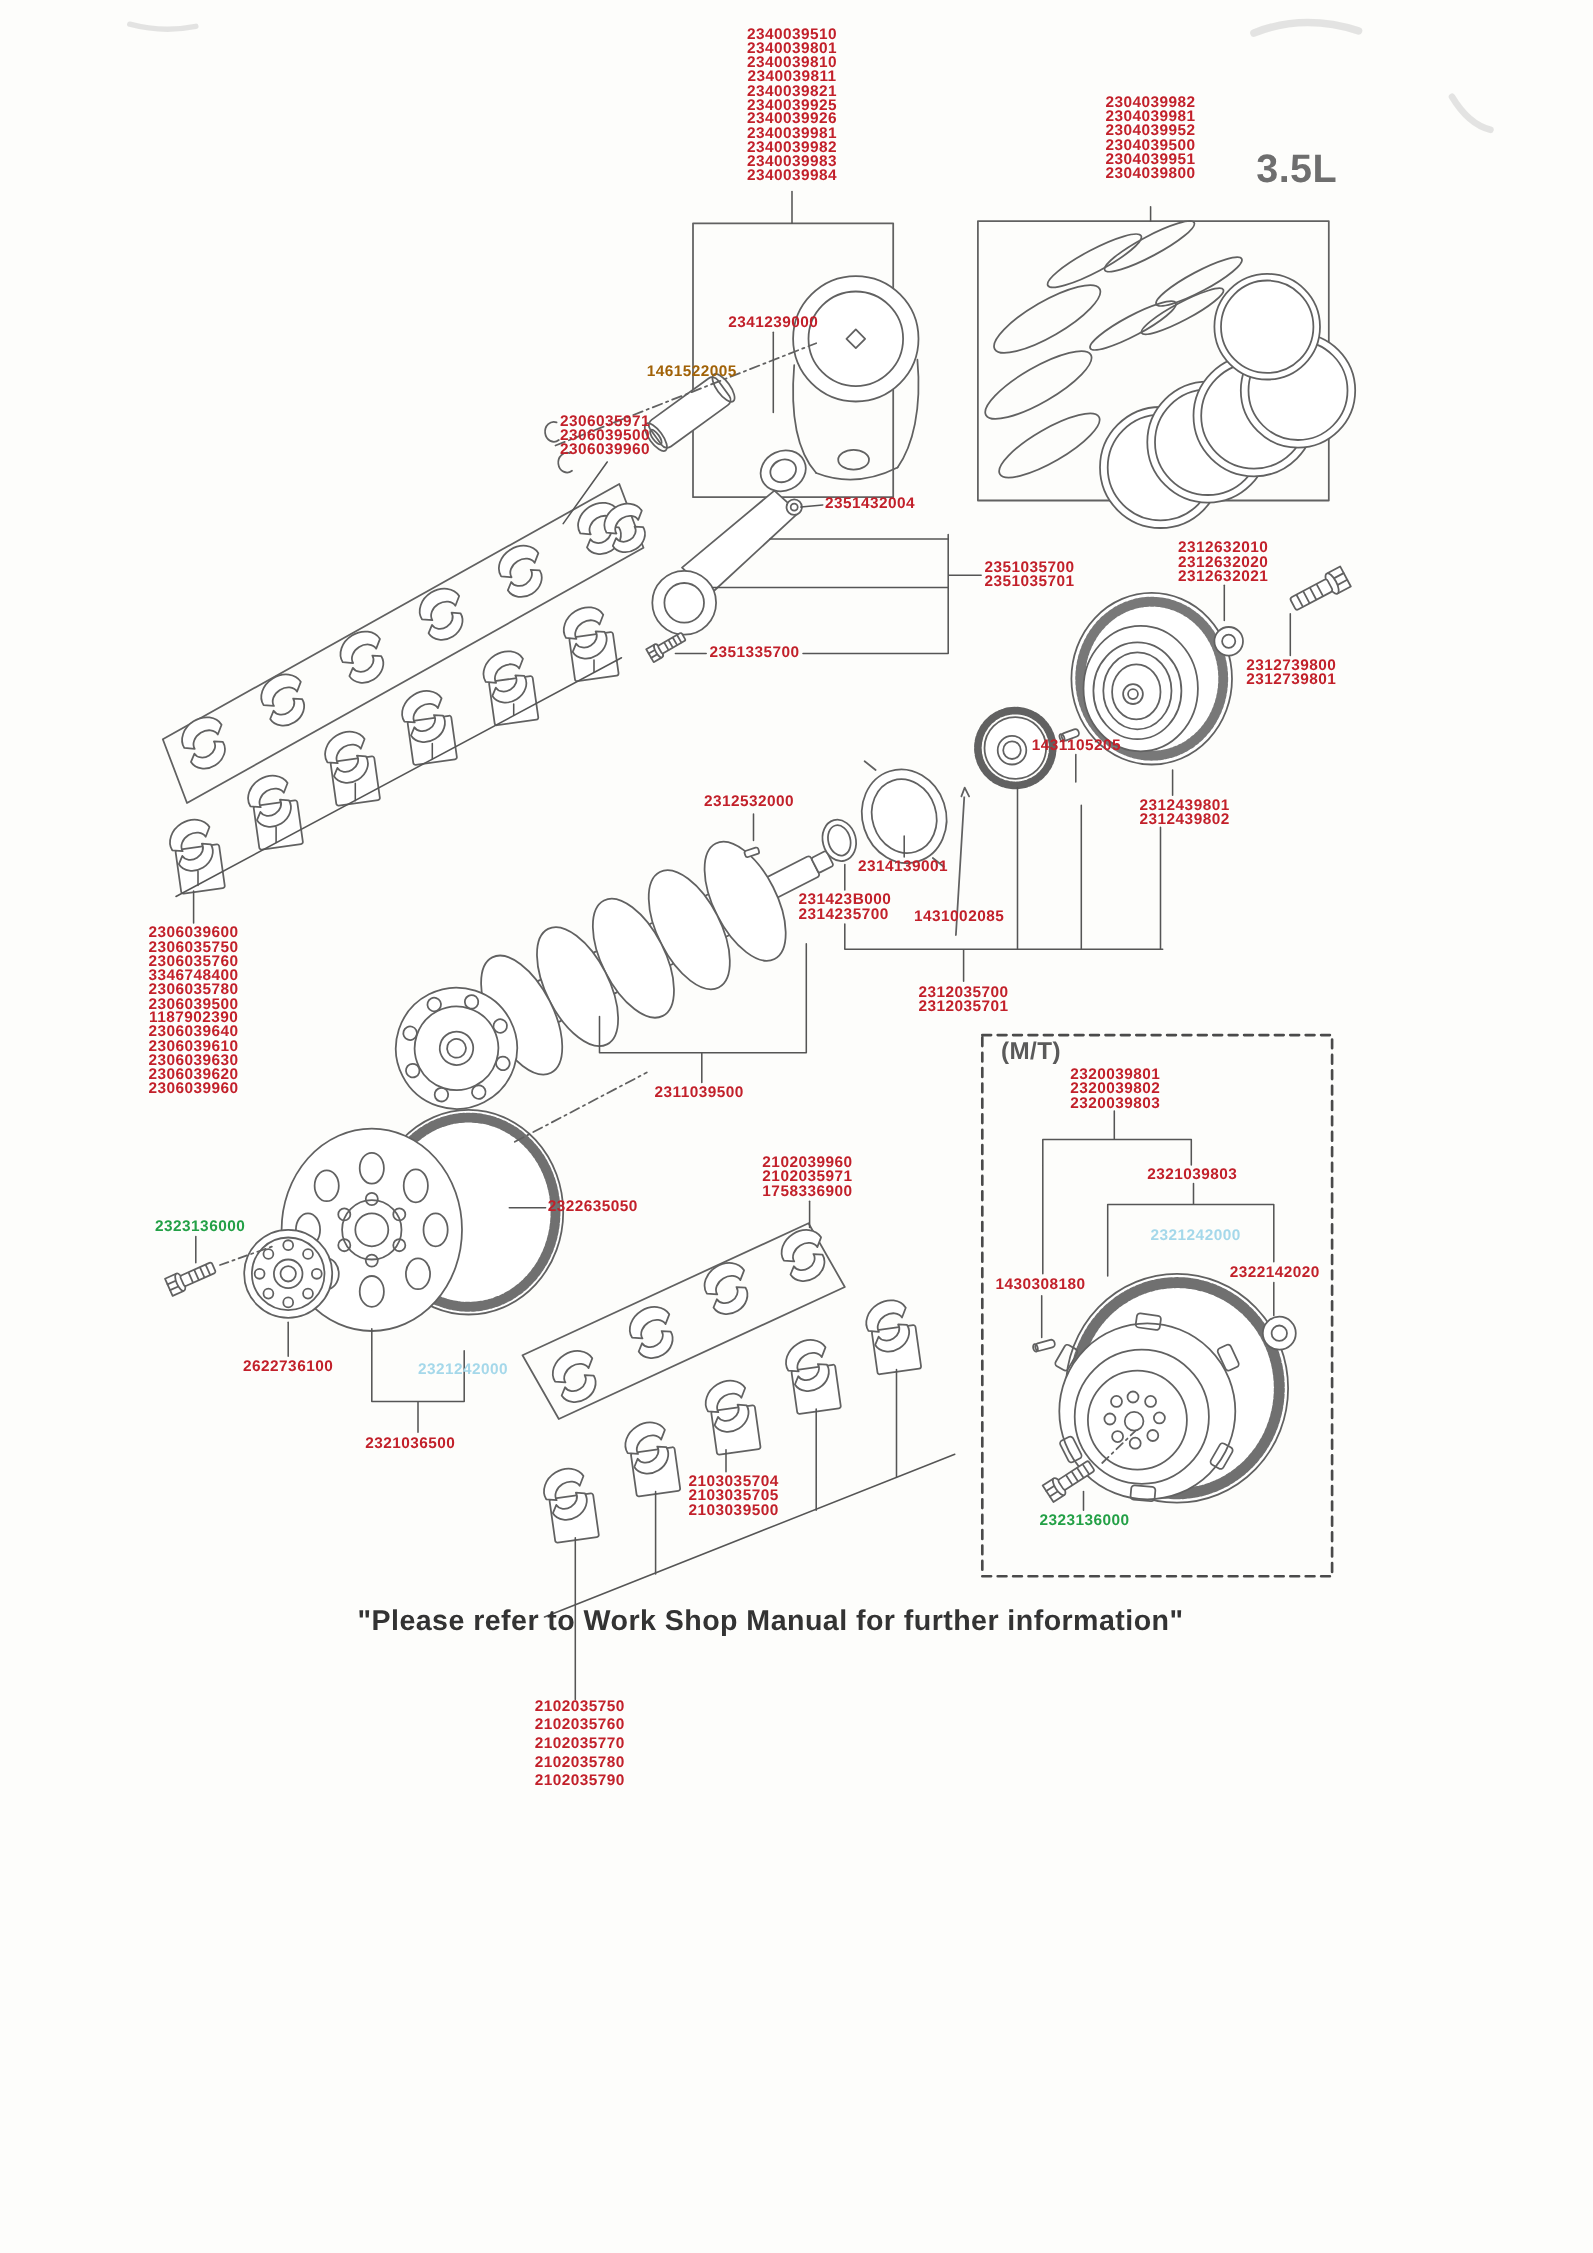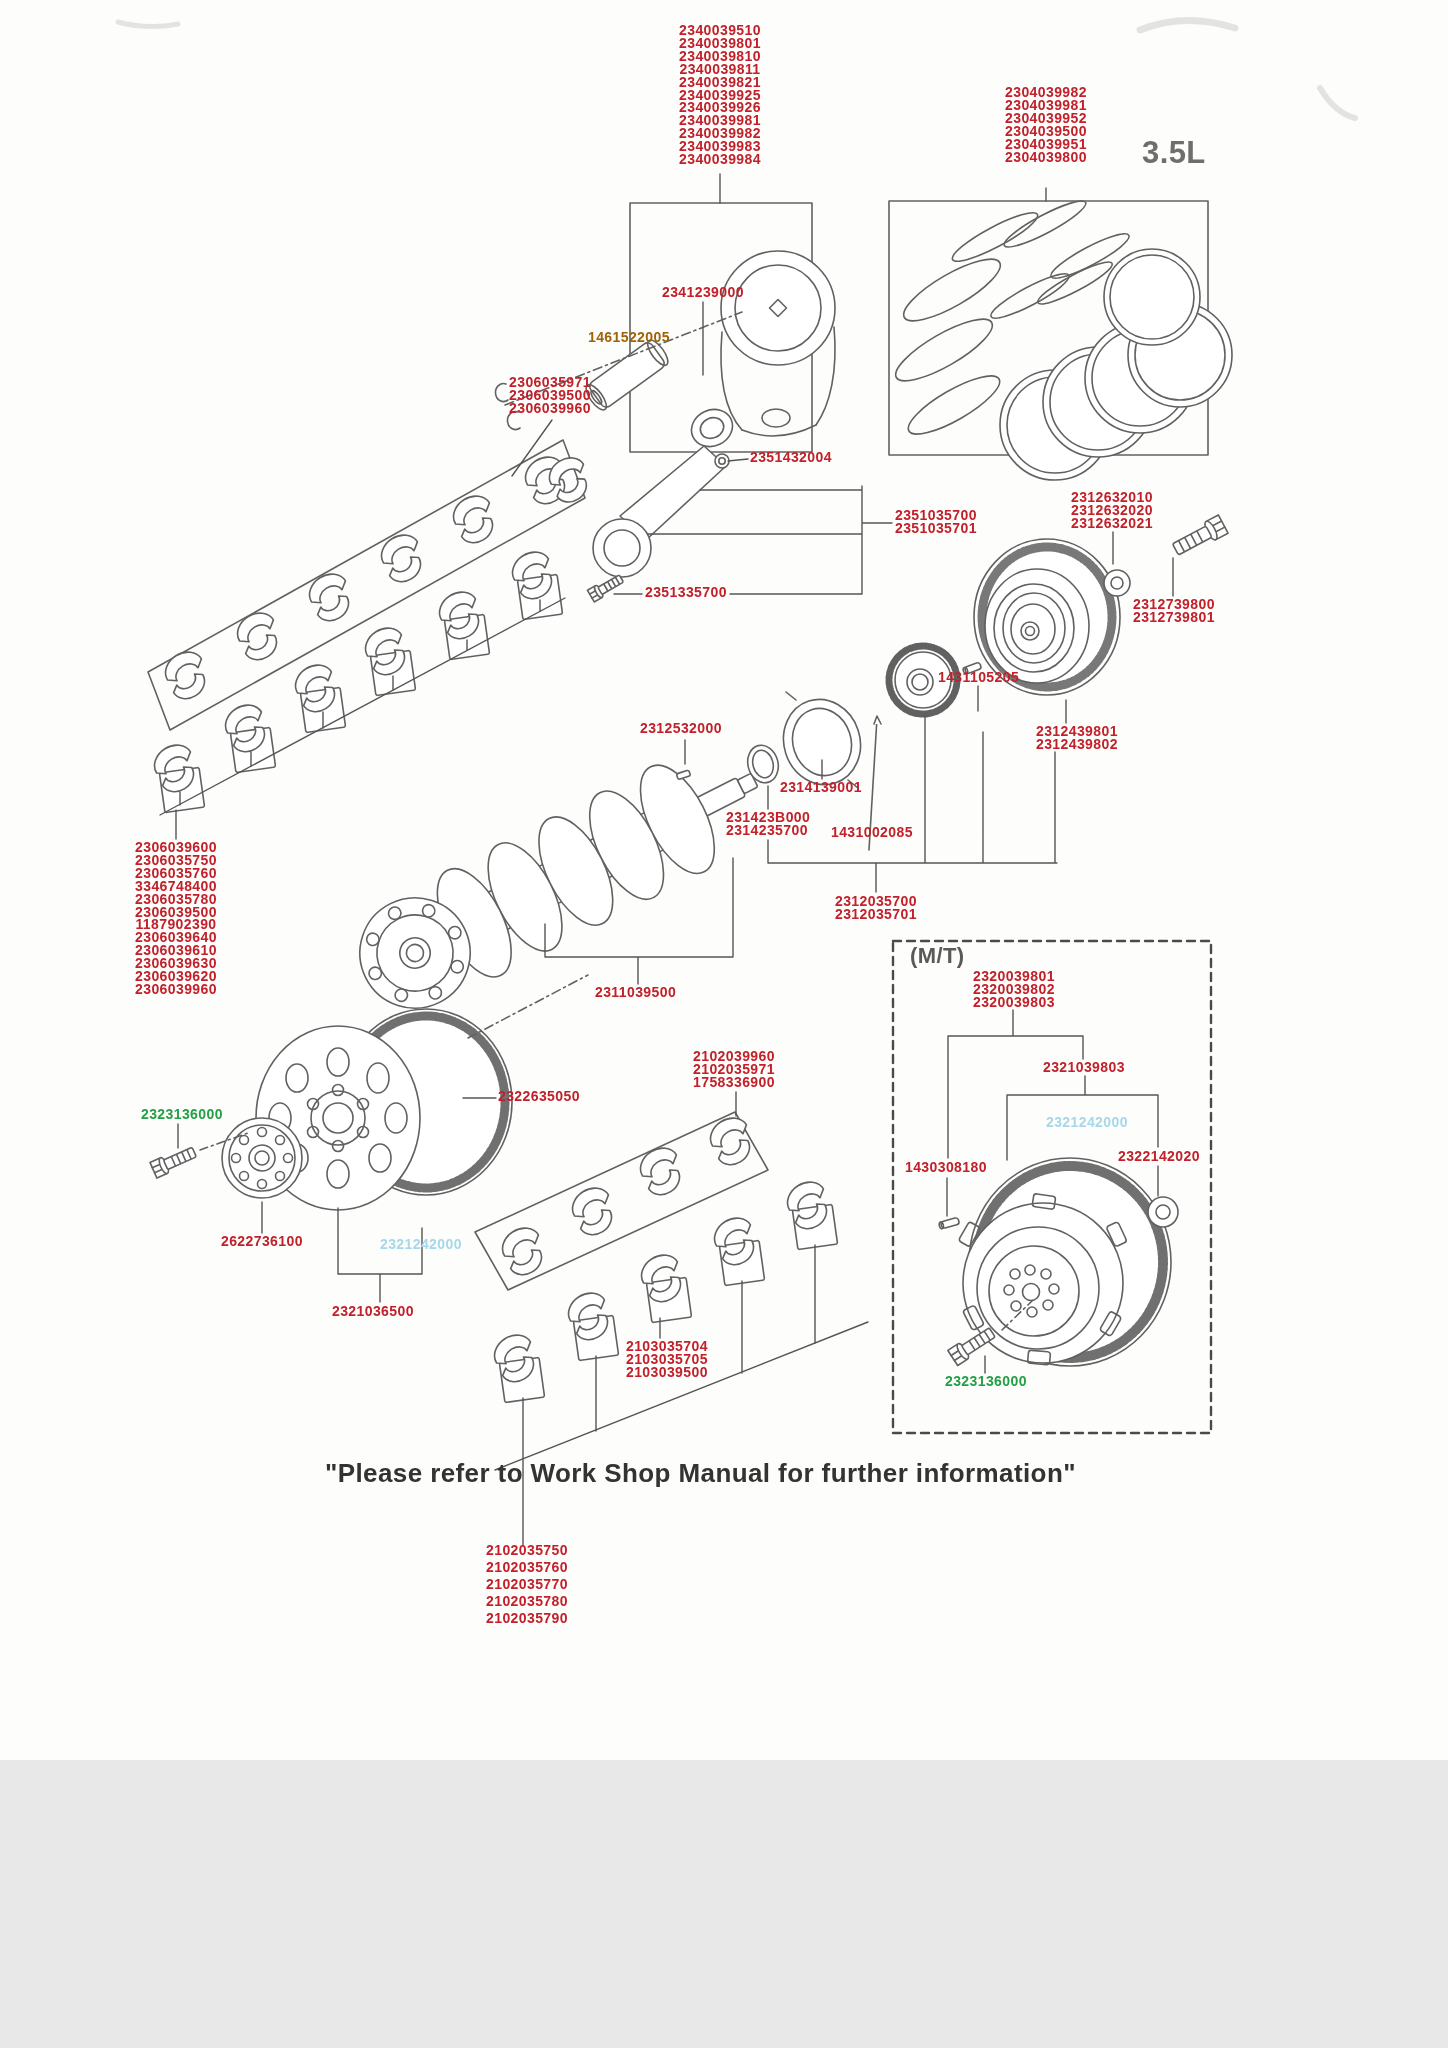--- a/index.html
+++ b/index.html
@@ -1,16 +1,16 @@
 <!DOCTYPE html>
 <html><head>
 <meta charset="utf-8">
 <style>
   html,body{margin:0;padding:0;background:#e8e8e8;}
-  #stage{position:relative;width:1448px;height:1760px;background:#fdfdfb;overflow:hidden;
+  #stage{position:relative;width:1448px;height:2048px;background:#fdfdfb;overflow:hidden;
          font-family:"Liberation Sans",sans-serif;}
   #art{position:absolute;left:0;top:0;}
   #labels{position:absolute;left:0;top:0;width:100%;height:100%;}
   .lbl{position:absolute;font-weight:bold;font-size:14px;line-height:12.9px;
        letter-spacing:.4px;white-space:nowrap;}
   .lbl span{display:block;}
   .center{text-align:center;transform:translateX(-50%);}
   svg *{vector-effect:non-scaling-stroke;}
 </style>
 </head>
@@ -344,21 +344,21 @@
         <span>2340039984</span>
       </div>
       <div class="lbl center" style="left: 1046px; top: 86px; color: rgb(194, 32, 42);">
         <span>2304039982</span>
         <span>2304039981</span>
         <span>2304039952</span>
         <span>2304039500</span>
         <span>2304039951</span>
         <span>2304039800</span>
       </div>
-      <div class="lbl" style="left: 1142px; top: 136px; font-size: 31px; line-height: 34px; color: rgb(110, 110, 110);">
+      <div class="lbl" style="left: 1142px; top: 136px; font-size: 36px; line-height: 34px; color: rgb(110, 110, 110);">
         <span>3.5L</span>
       </div>
       <div class="lbl" style="left: 662px; top: 286px; color: rgb(194, 32, 42);">
         <span>2341239000</span>
       </div>
       <div class="lbl" style="left: 588px; top: 331px; color: #a16207;">
         <span>1461522005</span>
       </div>
       <div class="lbl center" style="left: 550px; top: 376px; color: rgb(194, 32, 42);">
         <span>2306035971</span>

